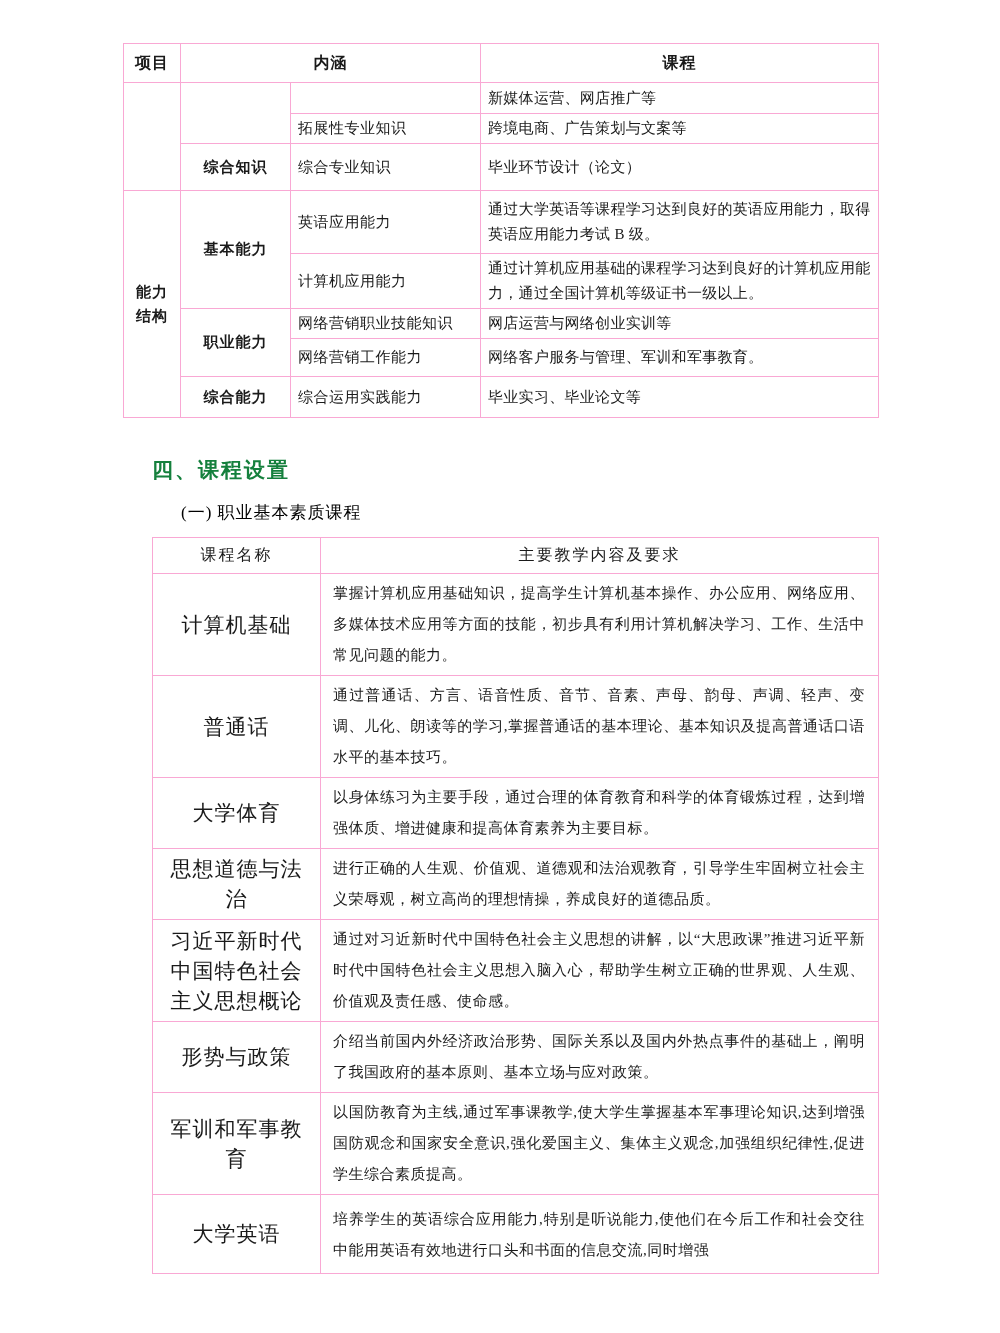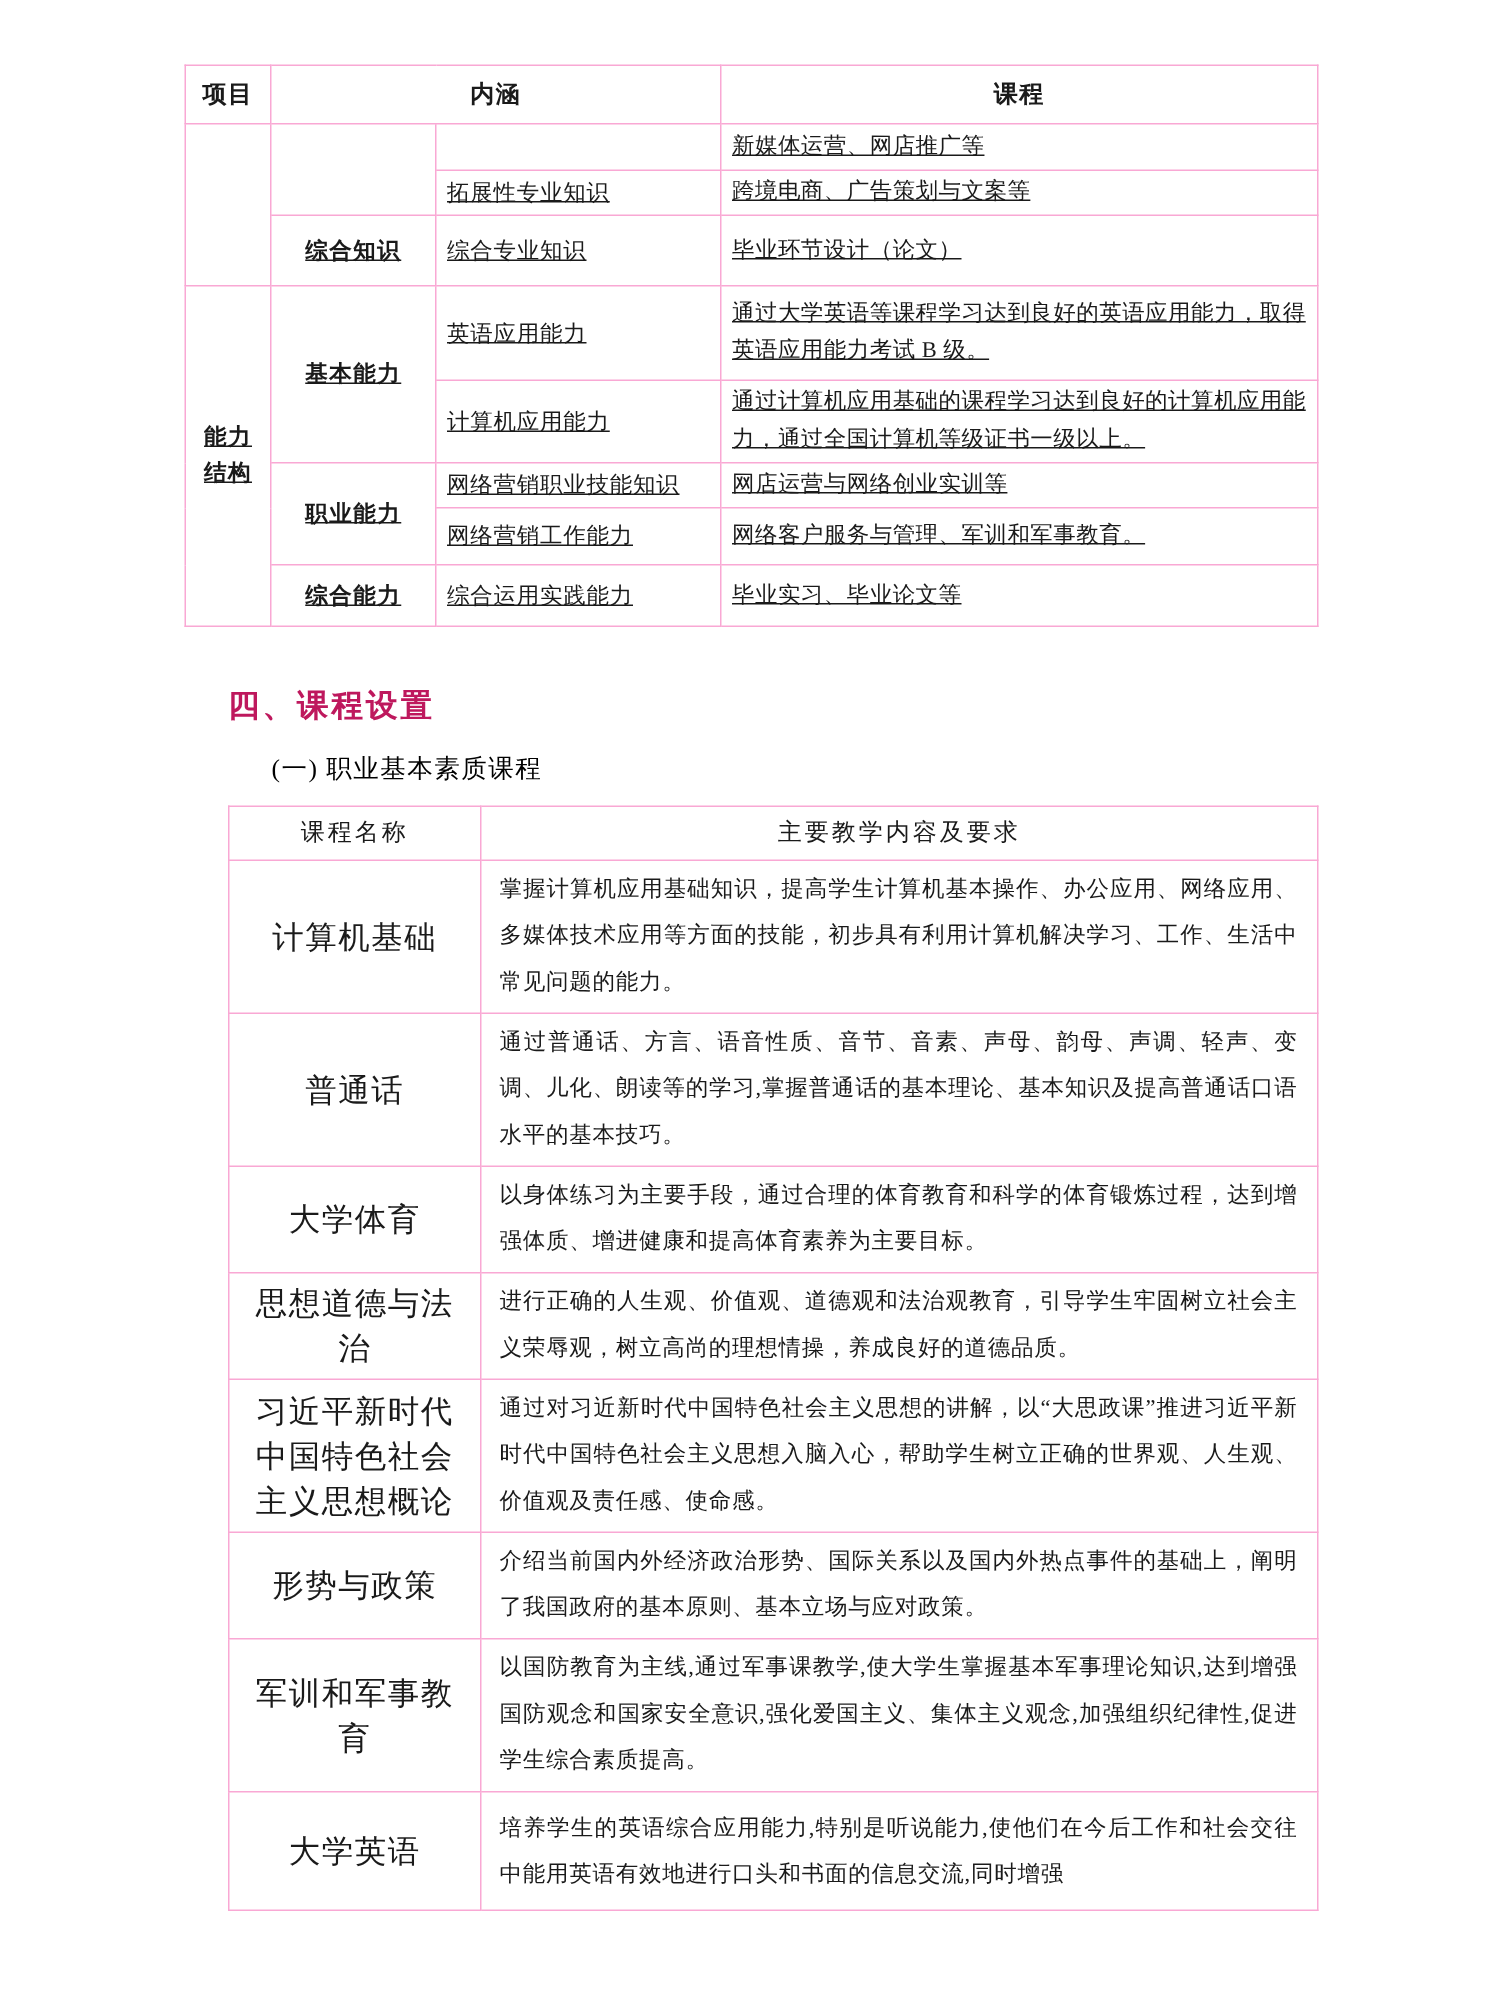--- a/index.html
+++ b/index.html
@@ -12,38 +12,38 @@
   }
   table { border-collapse:collapse; table-layout:fixed; }
   td, th { border:1px solid #f9a8d4; overflow:hidden; }
 
   
   #table1 { position:absolute; left:123px; top:43px; width:755px; }
   #table1 th {
     font-weight:bold; font-size:16px; text-align:center; vertical-align:middle;
     letter-spacing:1px;
   }
-  #table1 td { font-size:15px; vertical-align:middle; padding:2px 6px;text-decoration:underline; }
+  #table1 td { font-size:15px; vertical-align:middle; padding:2px 6px; }
   #table1 td.cat {
     font-family:"Liberation Sans","DejaVu Sans",sans-serif;
     font-weight:bold; font-size:15px; text-align:center; letter-spacing:1px;
   }
   #table1 td.vgroup {
     font-family:"Liberation Sans","DejaVu Sans",sans-serif;
     font-weight:bold; font-size:15px; text-align:center;
     white-space:pre-line; line-height:24px; letter-spacing:1px;
   }
   #table1 td.item { text-align:left; padding-left:7px; letter-spacing:0.5px; }
   #table1 td.desc { text-align:left; padding-left:7px; line-height:25px; letter-spacing:0.3px; }
 
   
   #sec-heading {
     position:absolute; left:152px; top:456px;
     font-family:"Liberation Sans","DejaVu Sans",sans-serif;
-    font-weight:bold; font-size:21px; letter-spacing:2px; color:#be185d;
+    font-weight:bold; font-size:21px; letter-spacing:2px; color:#15803d;
   }
   #sub-heading {
     position:absolute; left:181px; top:501px;
     font-size:17px; letter-spacing:1px; color:#000000;
   }
 
   
   #table2 { position:absolute; left:152px; top:537px; width:726px; }
   #table2 th {
     font-weight:normal; font-size:16px; text-align:center; vertical-align:middle;

